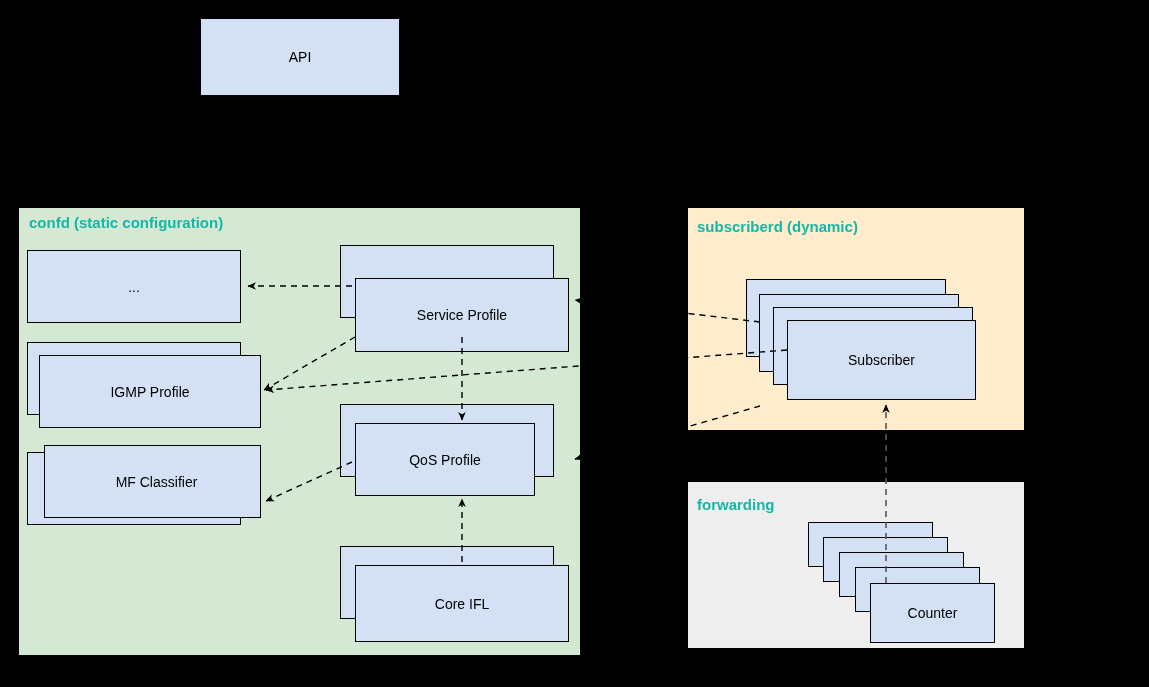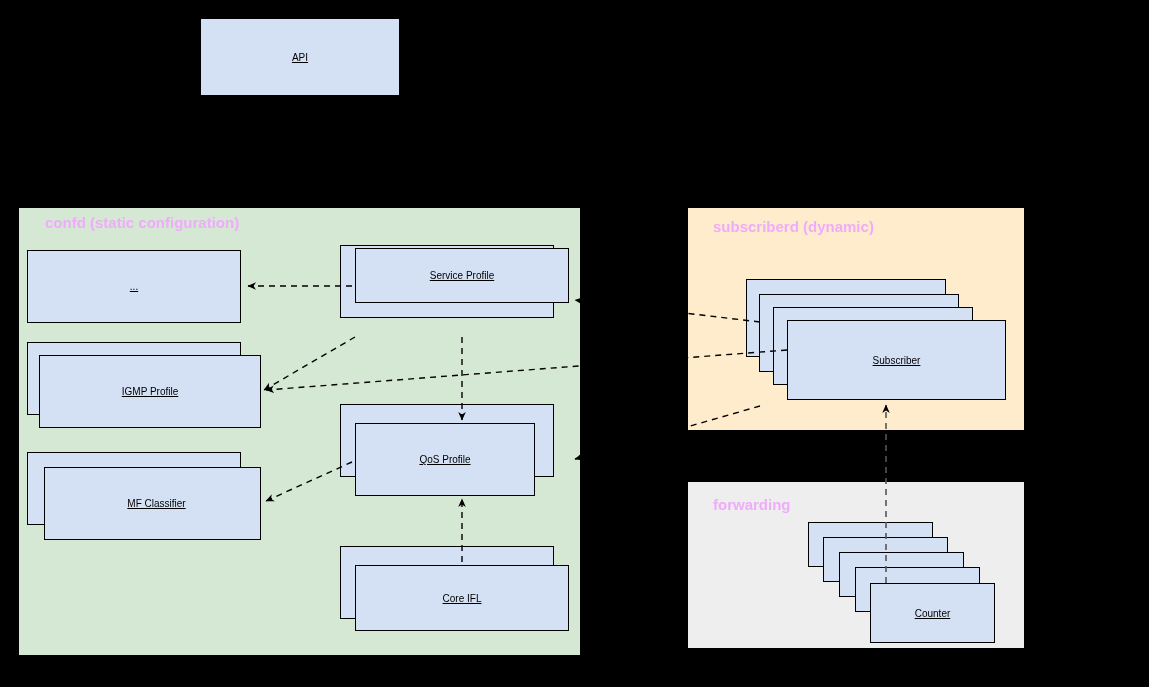--- a/index.html
+++ b/index.html
@@ -17,36 +17,34 @@
   }
   .container-box {
     position: absolute;
     box-sizing: border-box;
     border: 1px solid #000000;
   }
   .container-title {
     position: absolute;
     font-size: 15px;
     font-weight: bold;
-    color: #f0abfc;
+    color: #14b8a6;
     white-space: nowrap;
-    margin-left: 16px;
   }
   .node {
     position: absolute;
     box-sizing: border-box;
     background: #d4e1f5;
     border: 1px solid #000000;
     display: flex;
     align-items: center;
     justify-content: center;
-    font-size: 10px;
+    font-size: 14px;
     color: #000000;
     white-space: nowrap;
-    text-decoration: underline;
   }
   .node.ghost {
     background: #d4e1f5;
   }
   svg.edges {
     position: absolute;
     left: 0;
     top: 0;
     width: 1149px;
     height: 687px;
@@ -70,46 +68,46 @@
   <div class="node" style="left:27px; top:250px; width:214px; height:73px;">
     <span>...</span>
   </div>
 
   <div class="node ghost" style="left:27px; top:342px; width:214px; height:73px;"></div>
   <div class="node" style="left:39px; top:355px; width:222px; height:73px;">
     <span>IGMP Profile</span>
   </div>
 
   <div class="node ghost" style="left:27px; top:452px; width:214px; height:73px;"></div>
-  <div class="node" style="left:44px; top:467px; width:217px; height:73px;padding-left:8px;">
+  <div class="node" style="left:44px; top:445px; width:217px; height:73px;padding-left:8px;">
     <span>MF Classifier</span>
   </div>
 
   <div class="node ghost" style="left:340px; top:245px; width:214px; height:73px;"></div>
-  <div class="node" style="left:355px; top:248px; width:214px; height:55px;">
+  <div class="node" style="left:355px; top:278px; width:214px; height:74px;">
     <span>Service Profile</span>
   </div>
 
   <div class="node ghost" style="left:340px; top:404px; width:214px; height:73px;"></div>
   <div class="node" style="left:355px; top:423px; width:180px; height:73px;">
     <span>QoS Profile</span>
   </div>
 
   <div class="node ghost" style="left:340px; top:546px; width:214px; height:73px;"></div>
-  <div class="node" style="left:355px; top:565px; width:214px; height:66px;">
+  <div class="node" style="left:355px; top:565px; width:214px; height:77px;">
     <span>Core IFL</span>
   </div>
 
   <div class="container-box" style="left:687px; top:207px; width:338px; height:224px; background:#ffeccc;"></div>
   <div class="container-title" style="left:697px; top:218px;">subscriberd (dynamic)</div>
 
   <div class="node ghost" style="left:746px; top:279px; width:200px; height:78px;"></div>
   <div class="node ghost" style="left:759px; top:294px; width:200px; height:78px;"></div>
   <div class="node ghost" style="left:773px; top:307px; width:200px; height:78px;"></div>
-  <div class="node" style="left:787px; top:320px; width:219px; height:80px;">
+  <div class="node" style="left:787px; top:320px; width:189px; height:80px;">
     <span>Subscriber</span>
   </div>
 
   <div class="container-box" style="left:687px; top:481px; width:338px; height:168px; background:#eeeeee;"></div>
   <div class="container-title" style="left:697px; top:496px;text-align:right;">forwarding</div>
 
   <div class="node ghost" style="left:808px; top:522px; width:125px; height:45px;"></div>
   <div class="node ghost" style="left:823px; top:537px; width:125px; height:45px;"></div>
   <div class="node ghost" style="left:839px; top:552px; width:125px; height:45px;"></div>
   <div class="node ghost" style="left:855px; top:567px; width:125px; height:45px;"></div>

